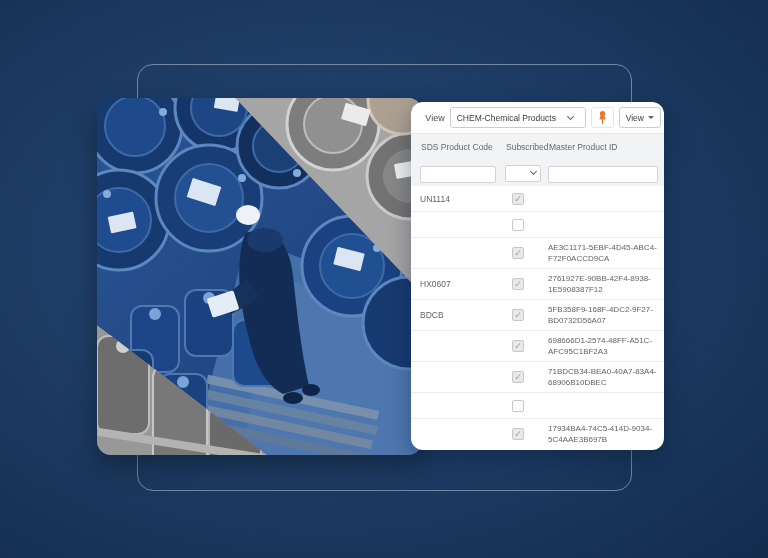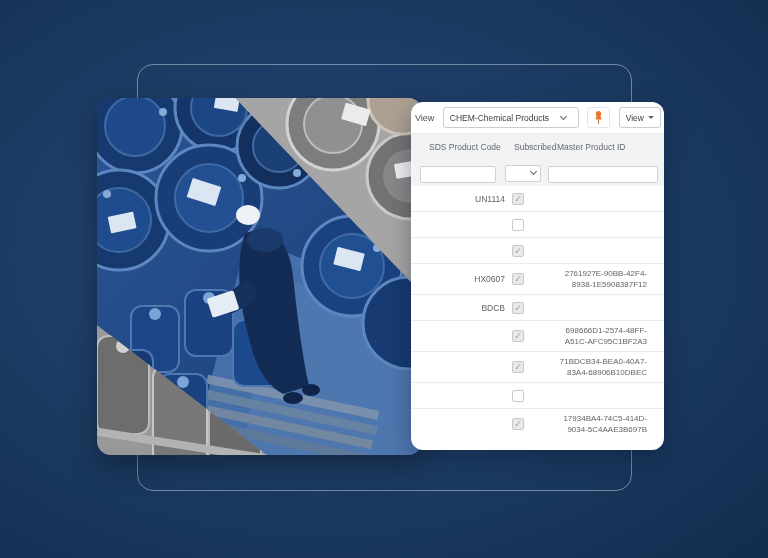--- a/index.html
+++ b/index.html
@@ -18,53 +18,53 @@
     background:radial-gradient(ellipse at 42% 45%, #26497a 0%, var(--bg-navy,#1c3a61) 55%, #122c4e 100%);}
   .outline-frame{position:absolute;left:137px;top:64px;width:495px;height:427px;
     border:1px solid var(--frame-outline);border-radius:16px;z-index:1;}
   .photo-card{position:absolute;left:97px;top:98px;width:325px;height:357px;border-radius:14px;
     overflow:hidden;z-index:2;box-shadow:0 10px 28px rgba(0,0,0,.35);}
   .photo-card svg{display:block;width:100%;height:100%;}
   .panel{position:absolute;left:411px;top:102px;width:253px;height:348px;background:#fff;
     border-radius:12px;z-index:3;box-shadow:0 8px 24px rgba(8,20,40,.35);overflow:hidden;
     display:flex;flex-direction:column;}
   
-  .toolbar{height:31px;flex:0 0 31px;display:flex;align-items:center;justify-content:space-between;
+  .toolbar{height:31px;flex:0 0 31px;display:flex;align-items:center;justify-content:flex-end;
     gap:5px;padding:0 3px 0 4px;}
   .view-label{font-size:9px;color:#4a4d51;}
   .select{width:136px;height:21px;border:1px solid var(--border-gray);border-radius:3px;background:#fff;
     display:flex;align-items:center;justify-content:space-between;padding:0 12px 0 6px;cursor:pointer;}
   .select .sel-text{font-size:8.5px;color:var(--text-primary);white-space:nowrap;overflow:hidden;}
   .chev{width:5px;height:5px;border-right:1.3px solid #5f6368;border-bottom:1.3px solid #5f6368;
     transform:rotate(45deg);margin-top:-3px;flex:0 0 auto;}
   .pin-btn{width:23px;height:21px;border:1px solid #e3e5e8;border-radius:3px;background:#fff;
     display:flex;align-items:center;justify-content:center;cursor:pointer;}
   .view-btn{height:21px;border:1px solid var(--border-gray);border-radius:3px;background:#fff;
     display:flex;align-items:center;gap:4px;padding:0 6px;cursor:pointer;}
   .view-btn span.lbl{font-size:8.5px;color:var(--text-primary);}
   .caret{width:0;height:0;border-left:3px solid transparent;border-right:3px solid transparent;
     border-top:3.5px solid #5f6368;}
   
   .grid-head{background:var(--header-gray);border-top:1px solid #e6e8ea;flex:0 0 52px;}
-  .hrow{display:flex;align-items:center;height:26px;padding-left:18px;}
+  .hrow{display:flex;align-items:center;height:26px;padding-left:10px;}
   .hrow span{font-size:8.5px;color:#66696d;}
   .frow{display:flex;align-items:center;height:26px;padding-left:9px;}
   .c1{width:85px;flex:0 0 85px;}
   .c2{width:43px;flex:0 0 43px;}
   .c3{flex:1 1 auto;padding-right:6px;}
   .fin{height:17px;border:1px solid #cfd2d6;border-radius:2px;background:#fff;font-size:8.5px;
     color:var(--text-primary);padding:0 3px;outline:none;font-family:"Liberation Sans",sans-serif;}
   .frow .c1 .fin{width:76px;}
   .frow .c3 .fin{width:110px;}
   .fsel{width:36px;height:17px;border:1px solid #cfd2d6;border-radius:2px;background:#fff;
     display:flex;align-items:center;justify-content:flex-end;padding:0 4px;cursor:pointer;}
   
   .tbody{flex:1 1 auto;overflow:hidden;}
-  .trow{display:flex;align-items:center;min-height:26px;padding:4px 11px;
-    border-bottom:1px solid #ececec;padding-left:9px;cursor:pointer;text-align:right;}
+  .trow{display:flex;align-items:center;min-height:26px;padding:4px 0;
+    border-bottom:1px solid #ececec;padding-left:9px;cursor:pointer;}
   .trow:last-child{border-bottom:none;}
   .code{font-size:8.5px;color:var(--text-secondary);}
   .guid{font-size:8px;line-height:11px;color:var(--text-secondary);word-break:normal;
     overflow-wrap:break-word;max-width:115px;}
   .cbwrap{display:flex;align-items:center;}
   .cb{width:12px;height:12px;border-radius:2px;margin-left:7px;display:flex;align-items:center;
     justify-content:center;font-size:9px;line-height:12px;}
   .cb.checked{background:#e9e9e9;border:1px solid #c8c8c8;color:#9aa0a6;}
   .cb.unchecked{background:#fdfdfd;border:1px solid #c8c8c8;}
 </style>
@@ -231,35 +231,37 @@
             <span class="cb unchecked"></span>
           </span>
     <span class="c3 guid"></span>
   </div>
 
   <div class="trow">
     <span class="c1 code"></span>
     <span class="c2 cbwrap">
             <span class="cb checked">✓</span>
           </span>
+    <span class="c3 guid">AE3C1171-5EBF-4D45-ABC4-F72F0ACCD9CA</span>
   </div>
 
   <div class="trow">
     <span class="c1 code">HX0607</span>
     <span class="c2 cbwrap">
             <span class="cb checked">✓</span>
           </span>
     <span class="c3 guid">2761927E-90BB-42F4-8938-1E5908387F12</span>
   </div>
 
   <div class="trow">
     <span class="c1 code">BDCB</span>
     <span class="c2 cbwrap">
             <span class="cb checked">✓</span>
           </span>
+    <span class="c3 guid">5FB358F9-168F-4DC2-9F27-BD0732D56A07</span>
   </div>
 
   <div class="trow">
     <span class="c1 code"></span>
     <span class="c2 cbwrap">
             <span class="cb checked">✓</span>
           </span>
     <span class="c3 guid">698666D1-2574-48FF-A51C-AFC95C1BF2A3</span>
   </div>
 

